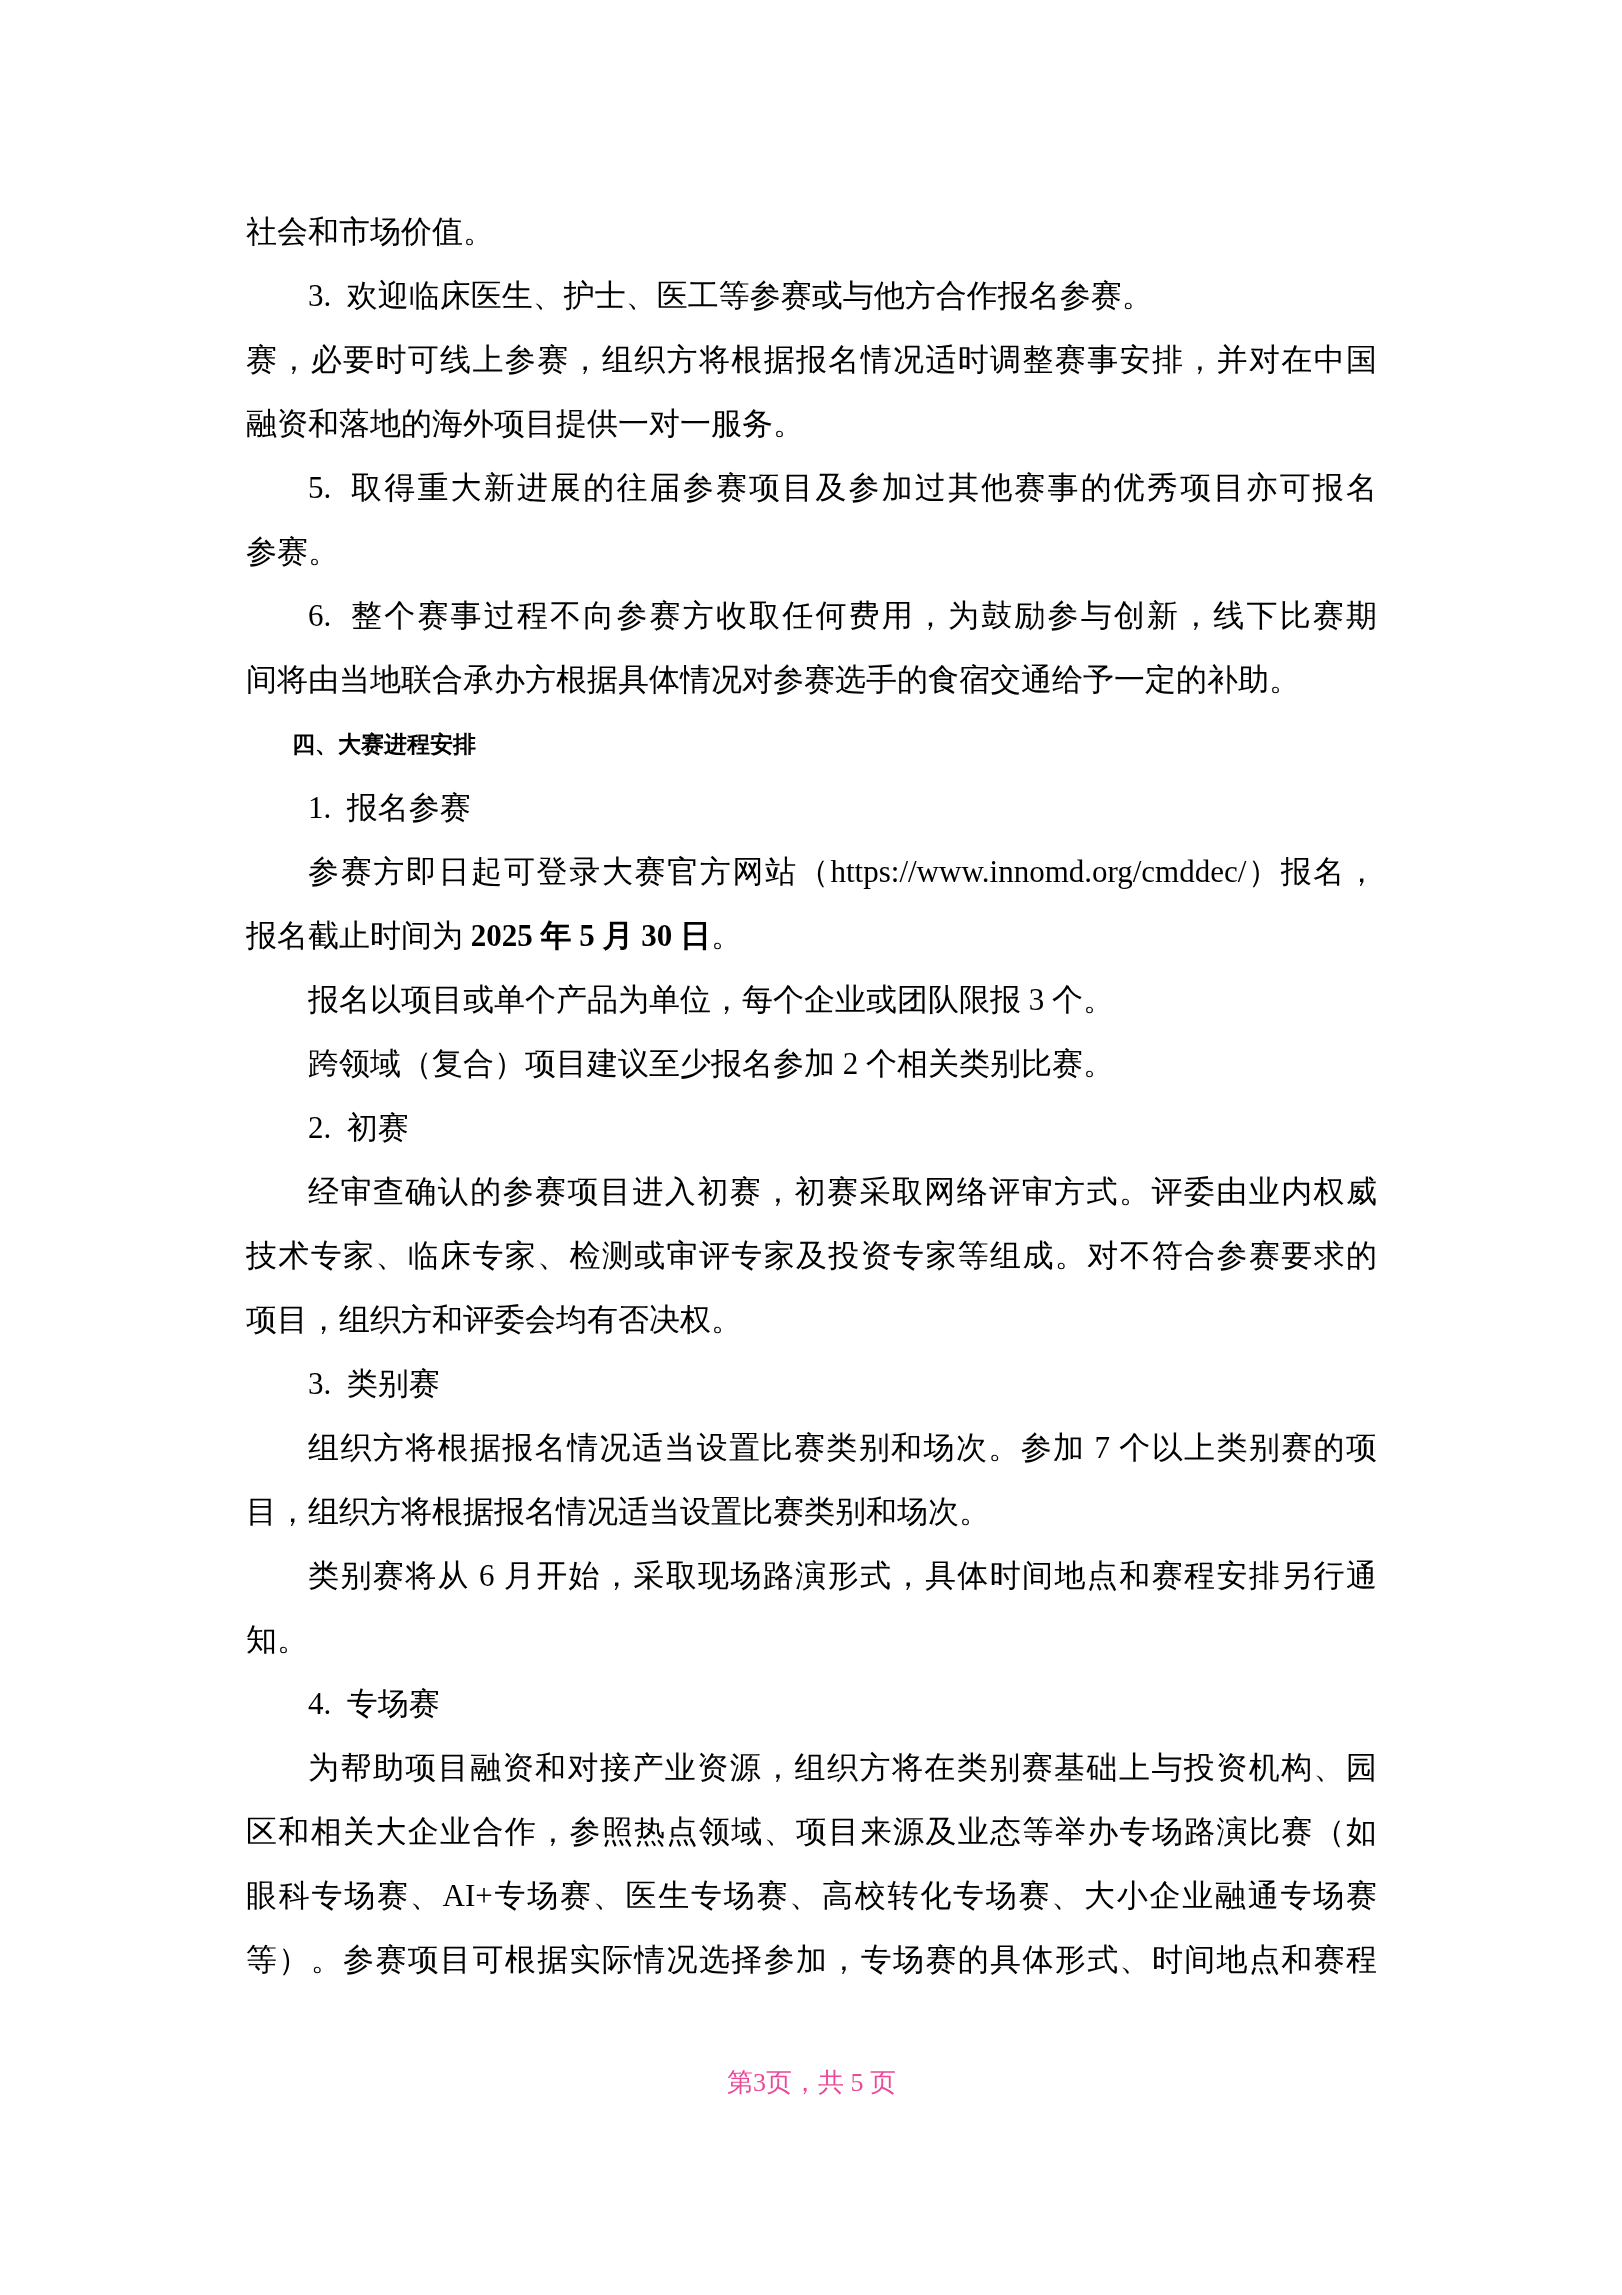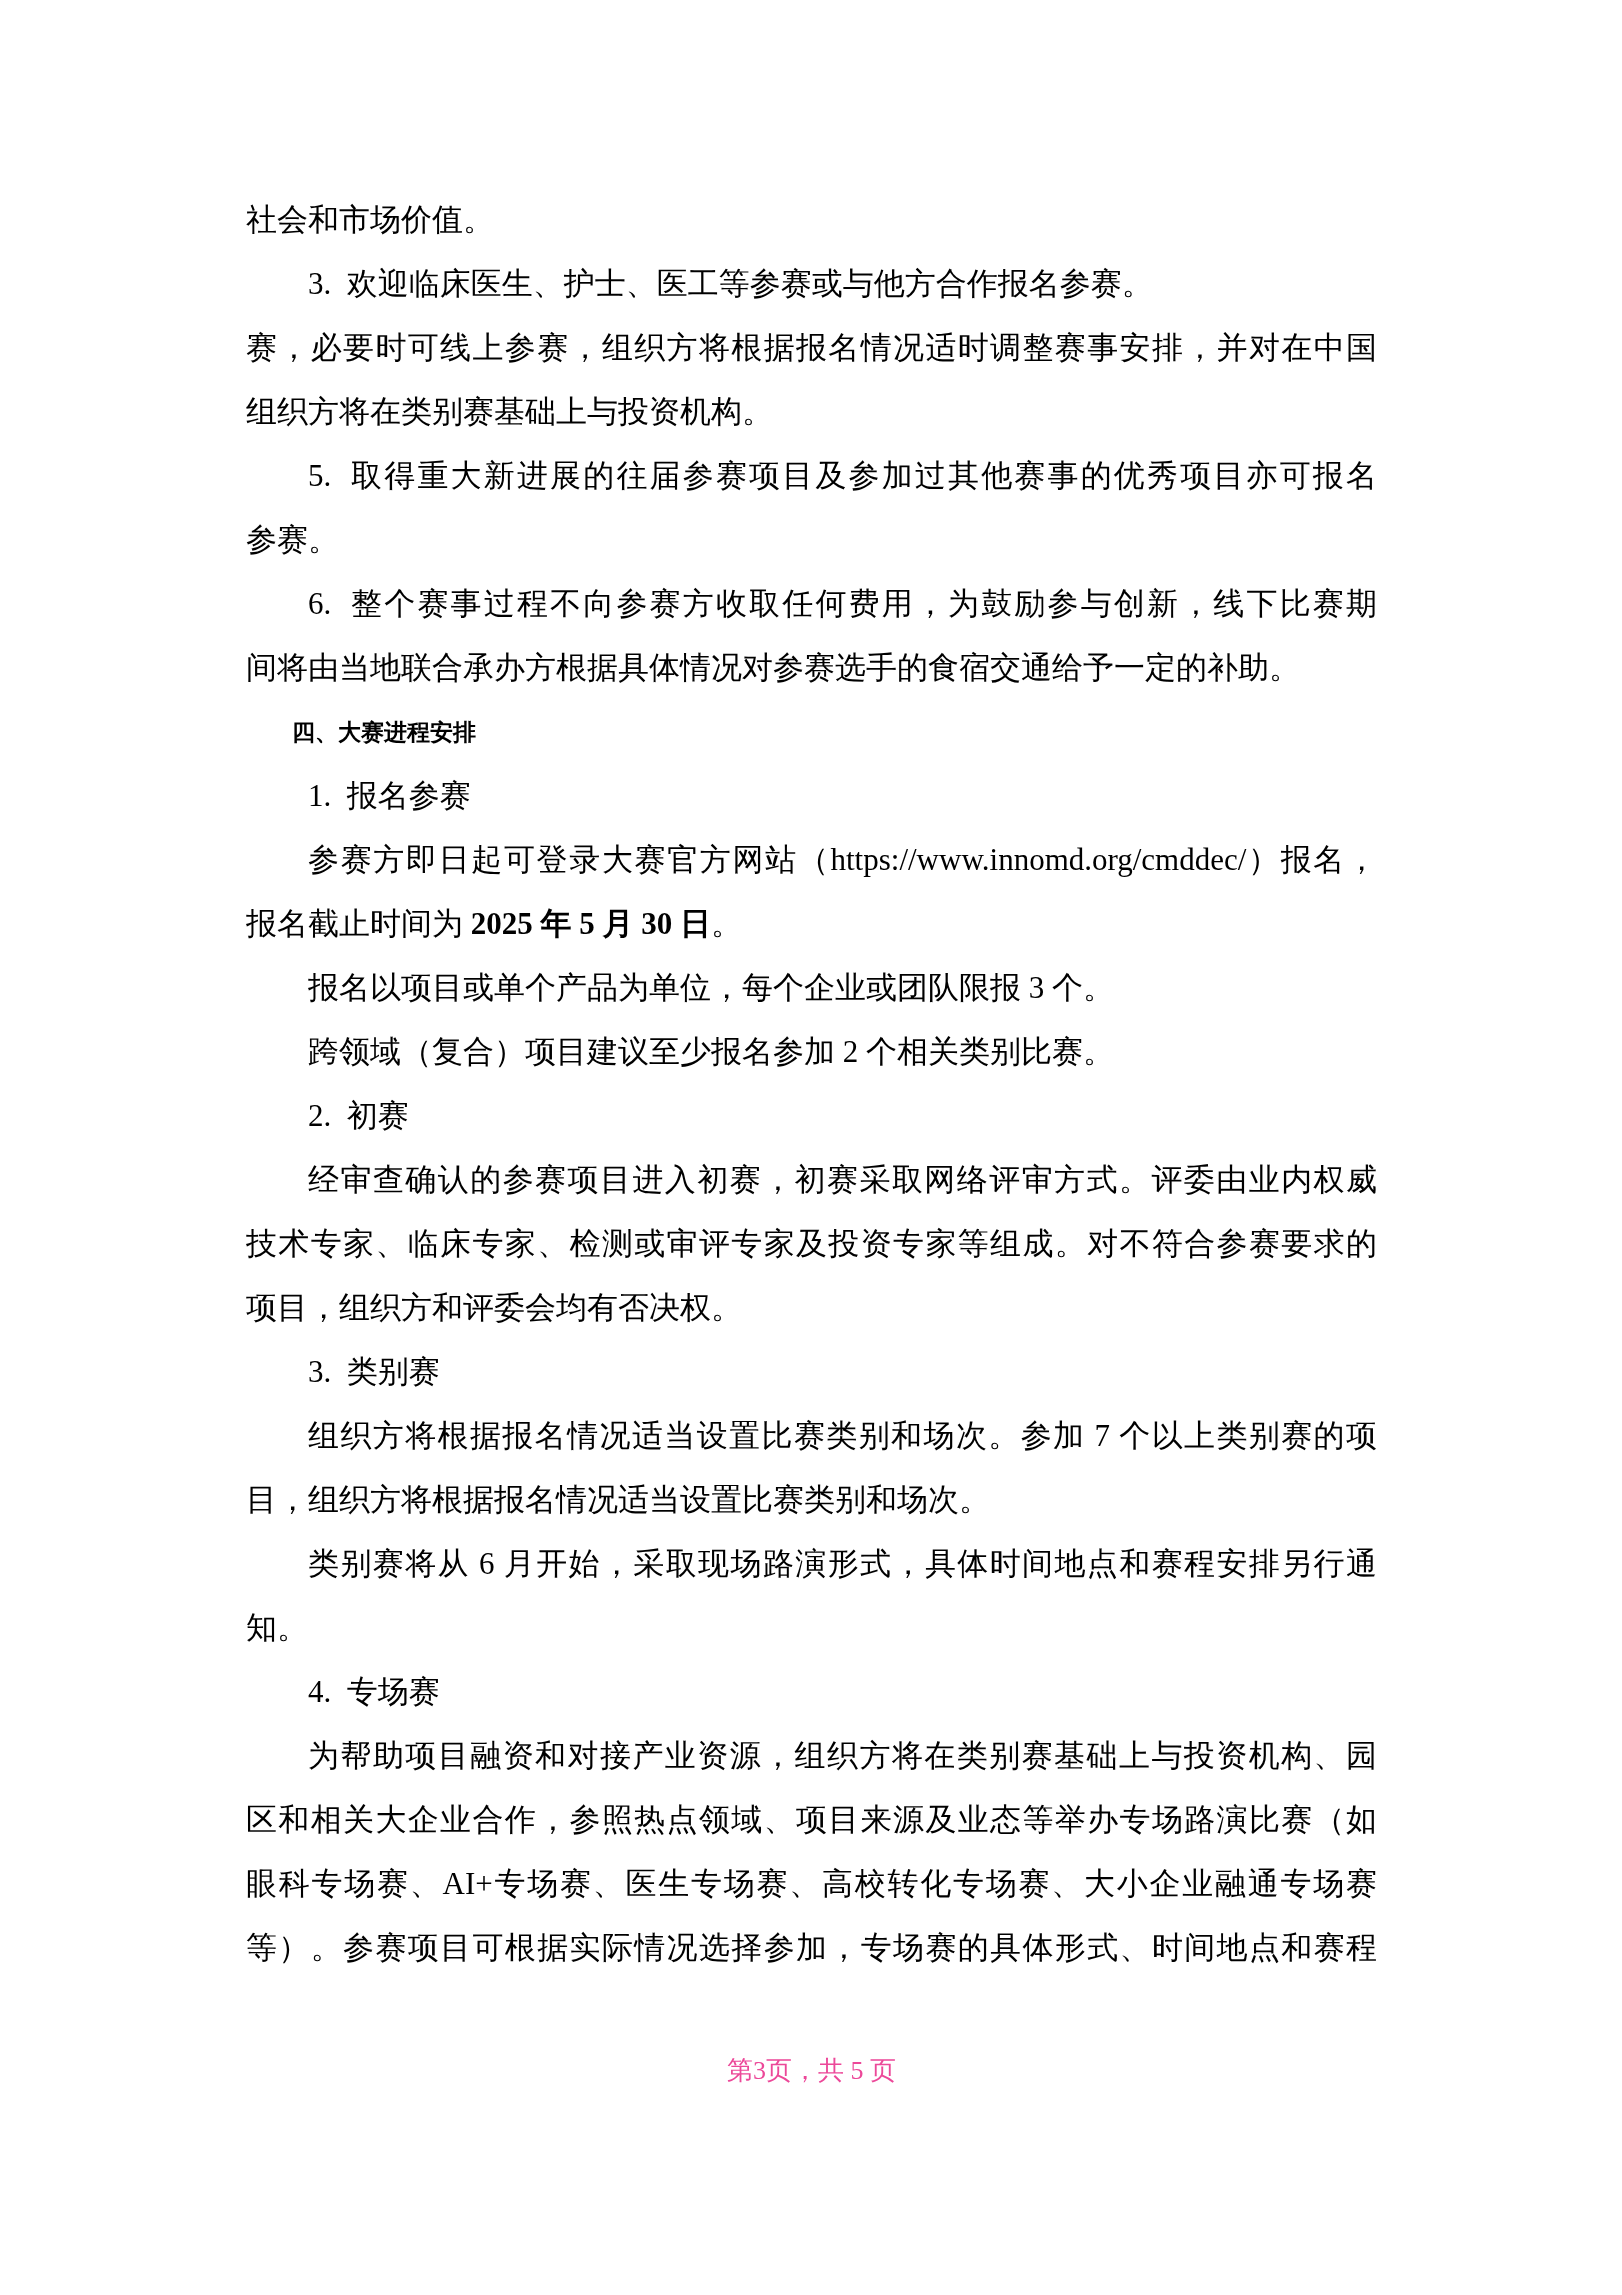--- a/index.html
+++ b/index.html
@@ -11,21 +11,21 @@
     height: 2295px;
     background: #ffffff;
     font-family: "Liberation Serif", "DejaVu Serif", serif;
     color: #000000;
     position: relative;
     overflow: hidden;
   }
   .page {
     position: absolute;
     left: 0;
-    top: 0;
+    top: 12px;
     width: 1623px;
     height: 2103px;
     background: #ffffff;
     overflow: hidden;
   }
   .doc-body {
     position: absolute;
     left: 246px;
     top: 188px;
     width: 1131px;
@@ -64,21 +64,21 @@
   }
 </style>
 </head>
 <body>
 
 <div class="page">
   <div class="doc-body">
       <div class="line"><span class="">社会和市场价值。</span></div>
       <div class="line" style="text-indent: 2em;"><span class="">3.&nbsp;&nbsp;欢迎临床医生、护士、医工等参赛或与他方合作报名参赛。</span></div>
       <div class="line fill"><span class="">赛，必要时可线上参赛，组织方将根据报名情况适时调整赛事安排，并对在中国</span></div>
-      <div class="line"><span class="">组织方将在类别赛基础上与投资机构。</span></div>
+      <div class="line"><span class="">融资和落地的海外项目提供一对一服务。</span></div>
       <div class="line fill" style="text-indent: 2em;"><span class="">5.&nbsp;&nbsp;取得重大新进展的往届参赛项目及参加过其他赛事的优秀项目亦可报名</span></div>
       <div class="line"><span class="">参赛。</span></div>
       <div class="line fill" style="text-indent: 2em;"><span class="">6.&nbsp;&nbsp;整个赛事过程不向参赛方收取任何费用，为鼓励参与创新，线下比赛期</span></div>
       <div class="line"><span class="">间将由当地联合承办方根据具体情况对参赛选手的食宿交通给予一定的补助。</span></div>
       <div class="line heading" style="text-indent: 2em;"><span class="seg-bold">四、大赛进程安排</span></div>
       <div class="line" style="text-indent: 2em;"><span class="">1.&nbsp;&nbsp;报名参赛</span></div>
       <div class="line fill" style="text-indent: 2em;"><span class="">参赛方即日起可登录大赛官方网站（https://www.innomd.org/cmddec/）报名，</span></div>
       <div class="line"><span class="">报名截止时间为 </span><span class="seg-bold">2025 年 5 月 30 日</span><span class="">。</span></div>
       <div class="line" style="text-indent: 2em;"><span class="">报名以项目或单个产品为单位，每个企业或团队限报 3 个。</span></div>
       <div class="line" style="text-indent: 2em;"><span class="">跨领域（复合）项目建议至少报名参加 2 个相关类别比赛。</span></div>

